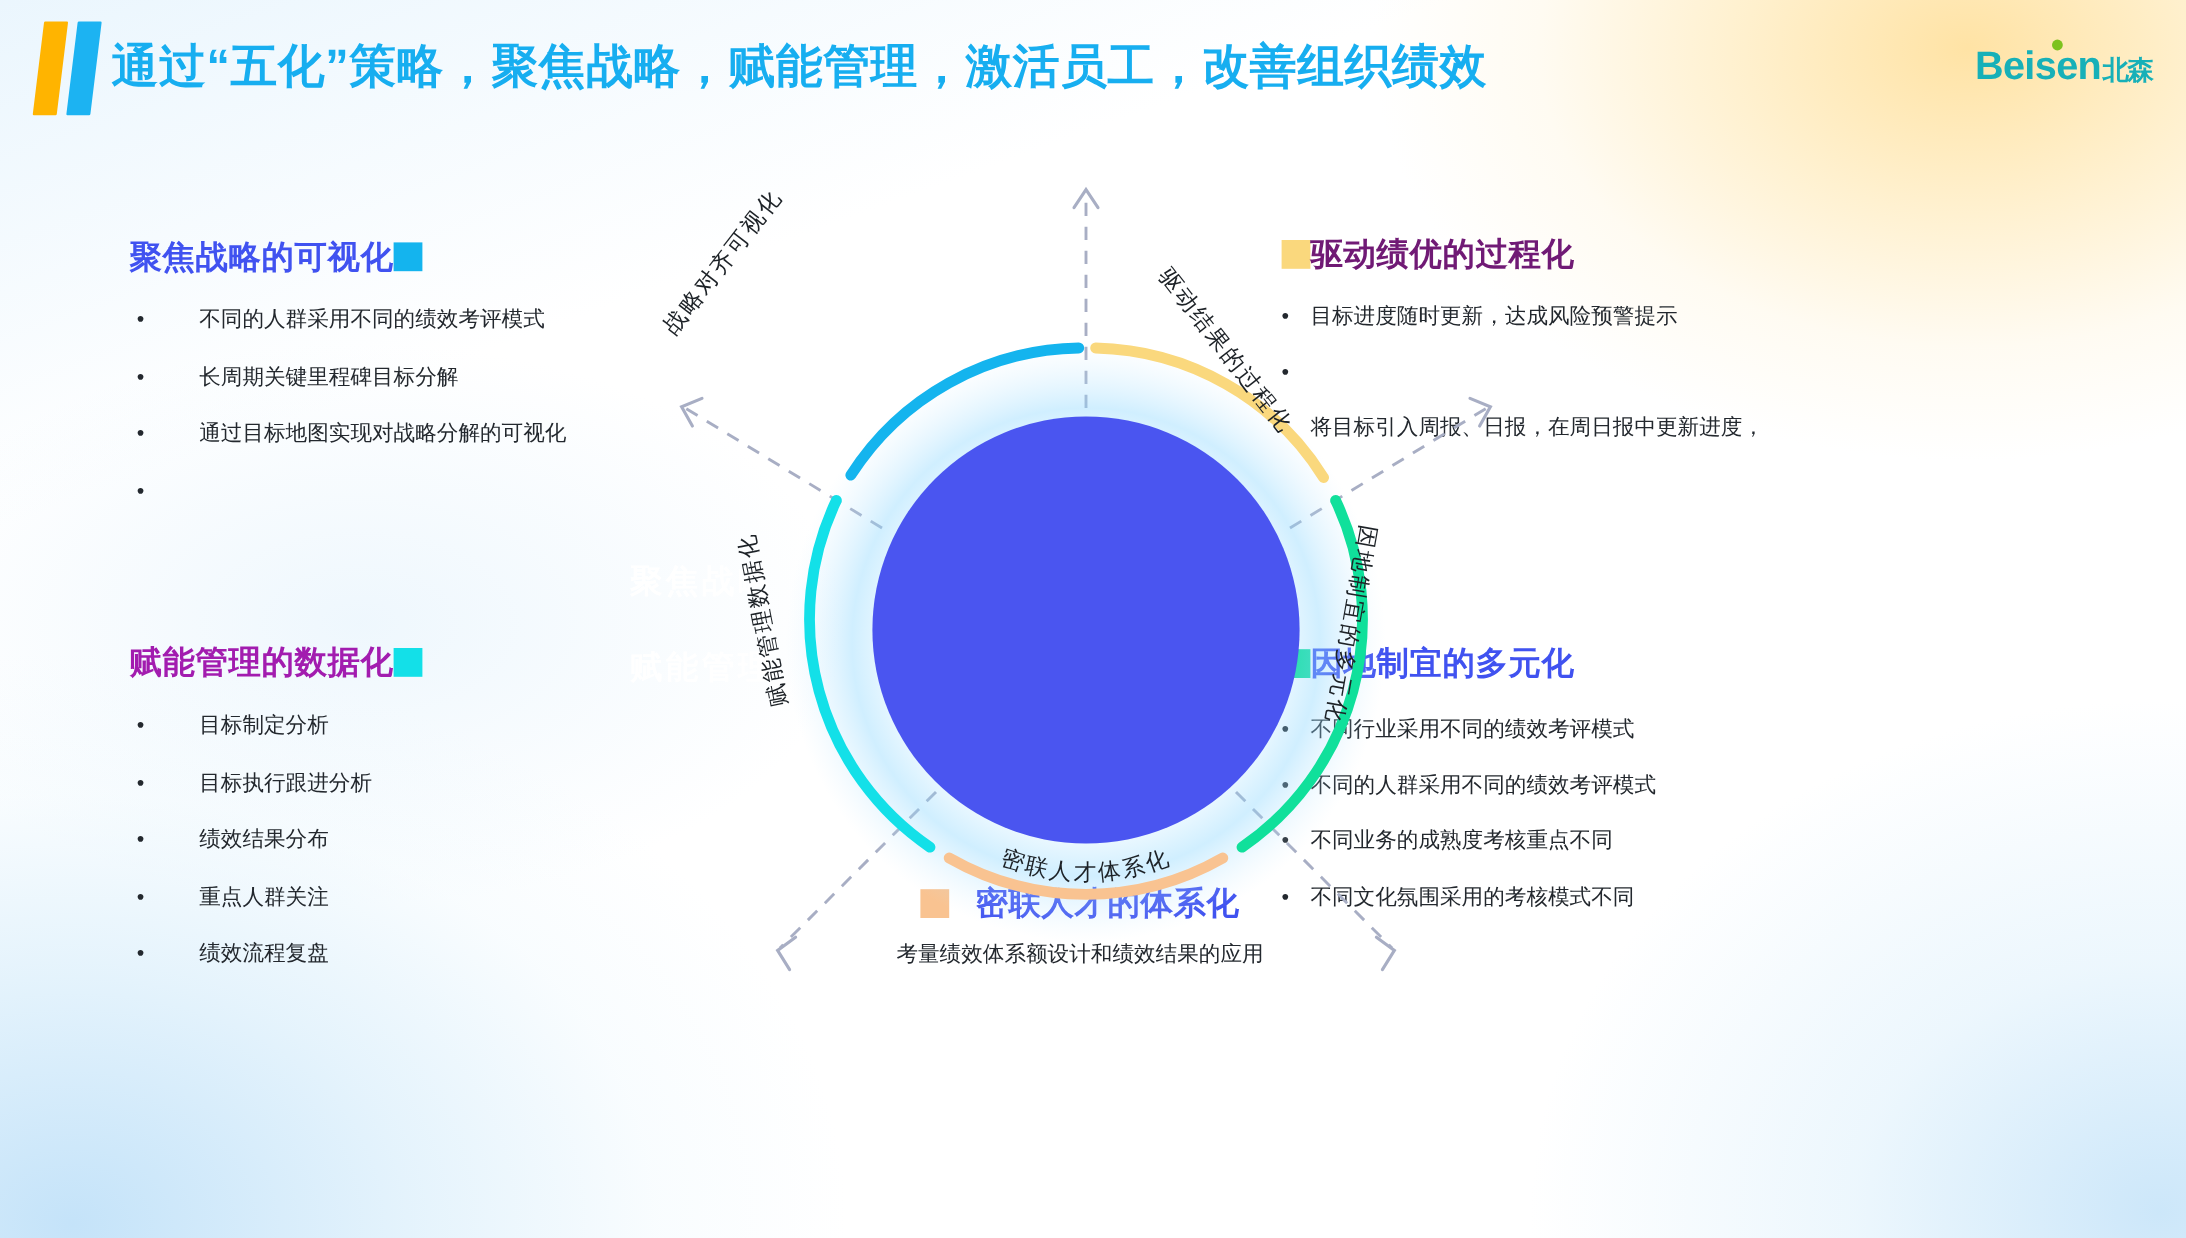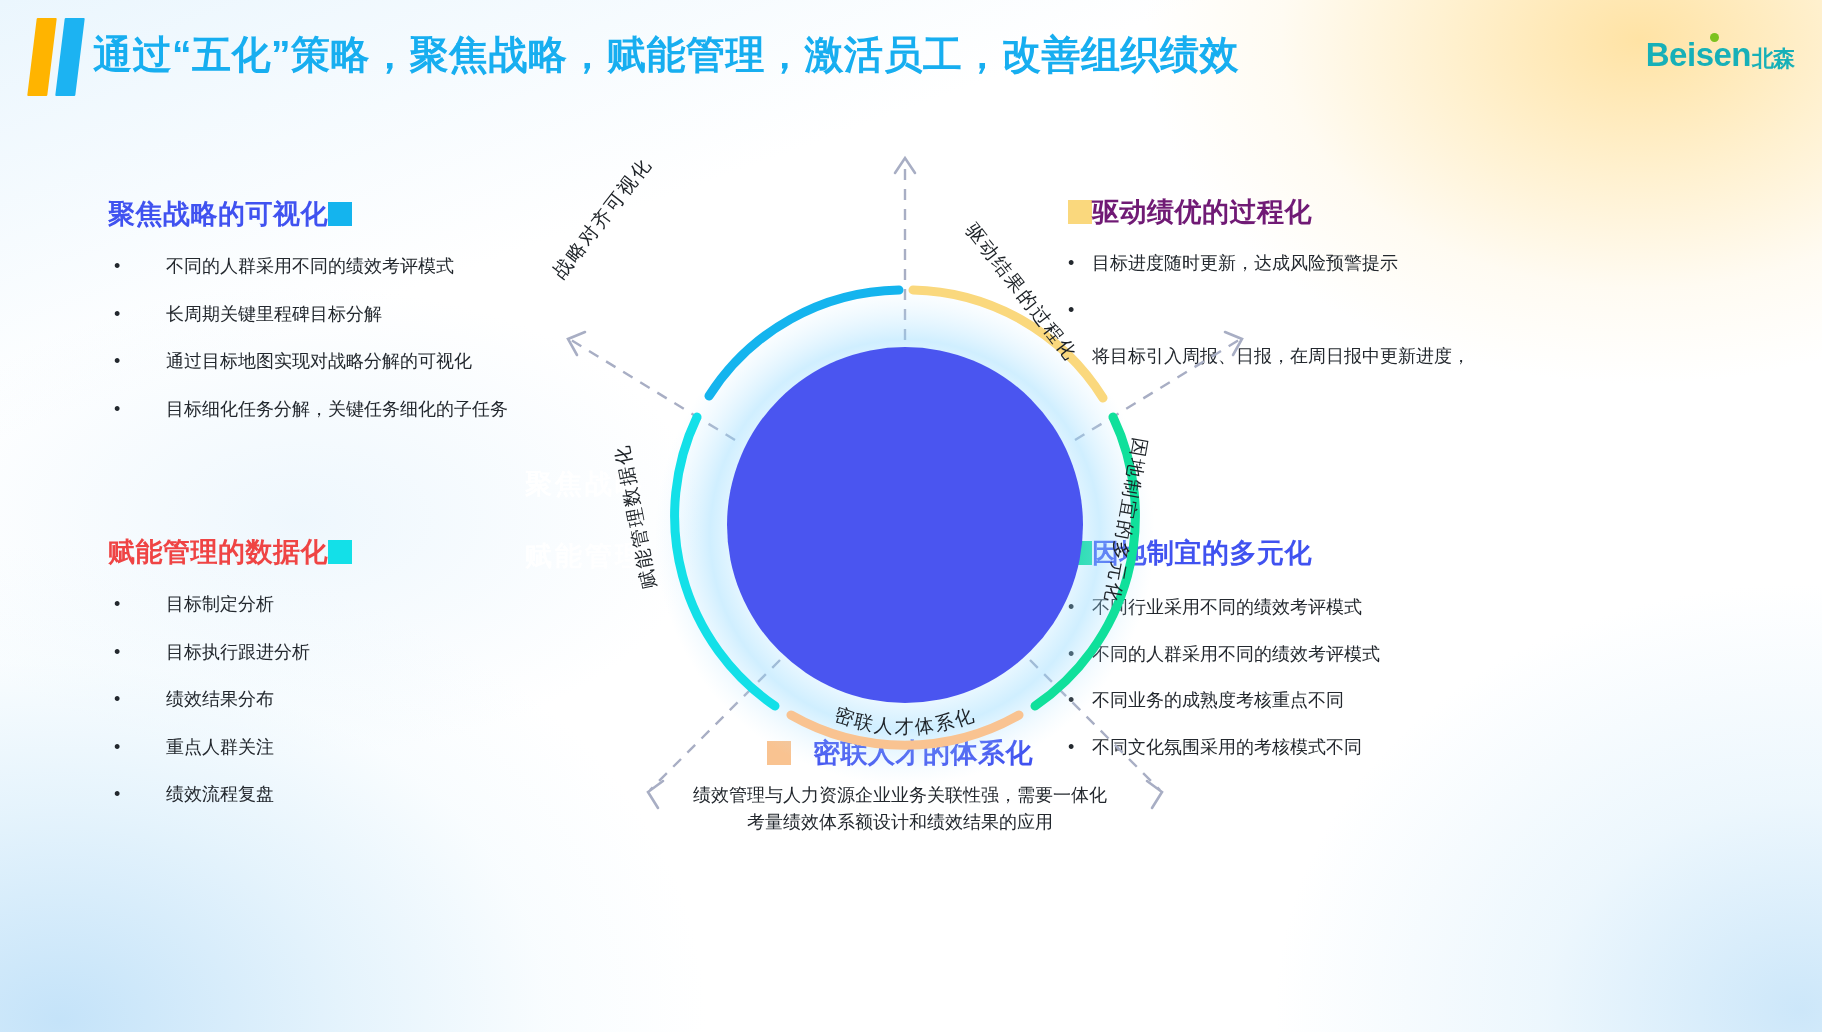--- a/index.html
+++ b/index.html
@@ -133,28 +133,27 @@
     <li>
         <span class="bul">•</span>
         <span>长周期关键里程碑目标分解</span>
       </li>
     <li>
         <span class="bul">•</span>
         <span>通过目标地图实现对战略分解的可视化</span>
       </li>
     <li>
         <span class="bul">•</span>
-        <span>目标细化任务分解，关键任务细化的子任务</span>
       </li>
   </ul>
 </div>
 
 <div class="block left-block" id="blk-data">
   <div class="blk-head">
-    <span class="blk-title" style="color: #ef4444;">赋能管理的数据化</span>
+    <span class="blk-title" style="color: #a21caf;">赋能管理的数据化</span>
     <span class="sq" style="background:#13E0E8"></span>
   </div>
   <ul class="blk-list">
     <li>
         <span class="bul">•</span>
         <span>目标制定分析</span>
       </li>
     <li>
         <span class="bul">•</span>
         <span>目标执行跟进分析</span>
@@ -218,21 +217,20 @@
       </li>
   </ul>
 </div>
 
 <div class="block" id="blk-talent">
   <div class="blk-head">
     <span class="sq" style="background:#F9C391"></span>
     <span class="blk-title" style="color: rgb(64, 82, 240);">密联人才的体系化</span>
   </div>
   <div class="tl-desc">
-    <div>绩效管理与人力资源企业业务关联性强，需要一体化</div>
     <div>考量绩效体系额设计和绩效结果的应用</div>
   </div>
 </div>
 
 <div class="diagram">
   <svg width="760" height="760" viewBox="0 0 760 760">
     <defs>
       <radialGradient id="glow" cx="50%" cy="50%" r="50%">
         <stop offset="58%" stop-color="#8FD8FF" stop-opacity="0"></stop>
         <stop offset="78%" stop-color="#8FD8FF" stop-opacity="0.42"></stop>

